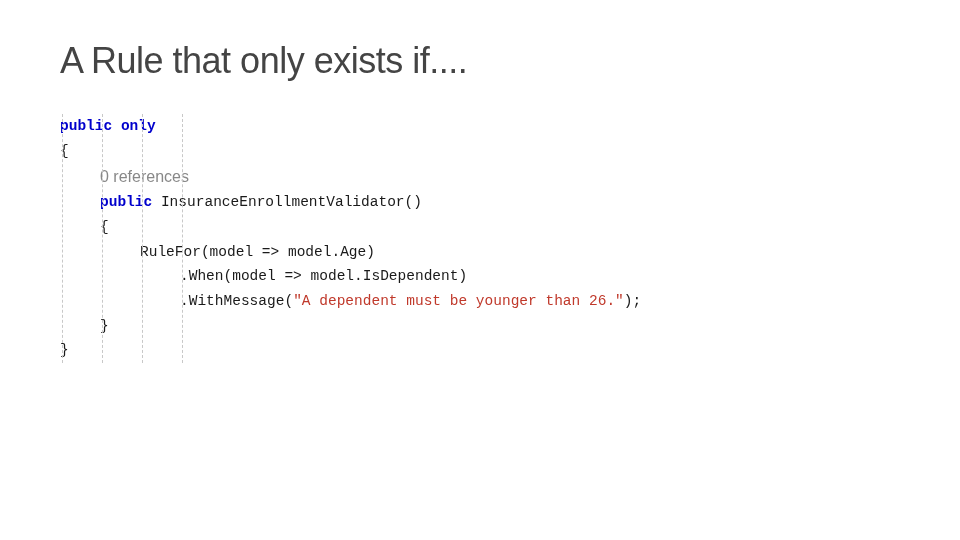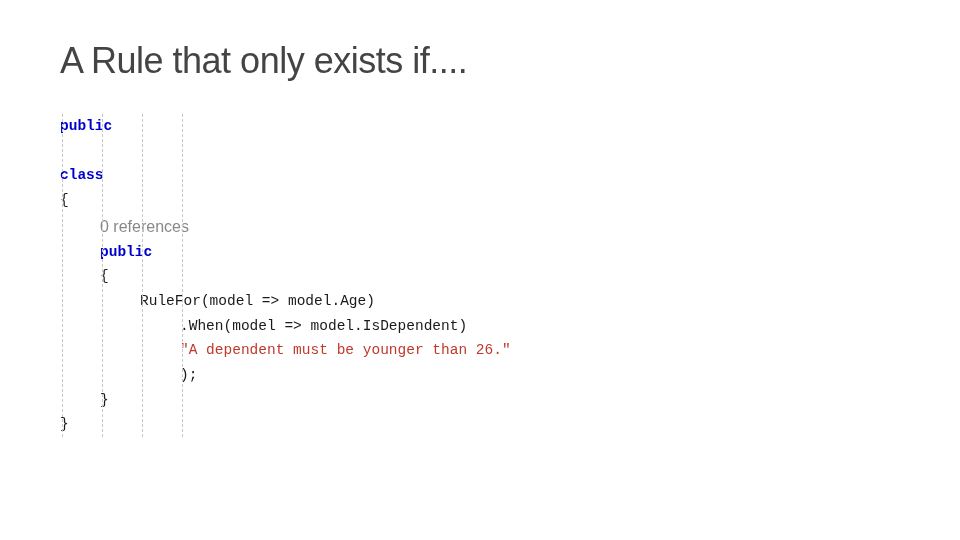--- a/index.html
+++ b/index.html
@@ -35,23 +35,22 @@
     .code-block {
       font-family: 'Courier New', Courier, monospace;
       font-size: 14.5px;
       line-height: 1.7;
       color: #1a1a1a;
       position: relative;
     }
 
     .code-line {
       display: flex;
-      align-items: flex-start;
+      align-items: flex-end;
       white-space: pre;
-      flex-direction: column;
     }
 
     .indent-1 { padding-left: 40px; }
     .indent-2 { padding-left: 80px; }
     .indent-3 { padding-left: 120px; }
 
     .kw-blue {
       color: #0000cc;
       font-weight: bold;
     }
@@ -84,50 +83,50 @@
   <div class="code-block" style="position:relative;">
 
     <div style="position:absolute; left:0; top:0; height:100%; width:100%; pointer-events:none;">
       <div style="position:absolute; left:2px; top:0; height:100%; border-left: 1.5px dashed #c8c8c8;"></div>
       <div style="position:absolute; left:42px; top:0; height:100%; border-left: 1.5px dashed #c8c8c8;"></div>
       <div style="position:absolute; left:82px; top:0; height:100%; border-left: 1.5px dashed #c8c8c8;"></div>
       <div style="position:absolute; left:122px; top:0; height:100%; border-left: 1.5px dashed #c8c8c8;"></div>
     </div>
 
     <div class="code-line">
-      <span class="kw-blue">public</span><span class="text-normal">&nbsp;</span><span class="kw-blue">class</span>
+      <span class="kw-blue">public</span><span class="text-normal">&nbsp;</span><span class="kw-blue">only</span>
     </div>
 
     <div class="code-line">
       <span class="bracket">{</span>
     </div>
 
     <div class="code-line indent-1">
       <span class="text-ref">0 references</span>
     </div>
 
     <div class="code-line indent-1">
-      <span class="kw-blue">public</span>
+      <span class="kw-blue">public</span><span class="text-normal">&nbsp;InsuranceEnrollmentValidator()</span>
     </div>
 
     <div class="code-line indent-1">
       <span class="bracket">{</span>
     </div>
 
     <div class="code-line indent-2">
       <span class="text-normal">RuleFor(model =&gt; model.Age)</span>
     </div>
 
 
     <div class="code-line indent-3">
       <span class="text-normal">.When(model =&gt; model.IsDependent)</span>
     </div>
 
     <div class="code-line indent-3">
-      <span class="text-string">"A dependent must be younger than 26."</span><span class="text-normal">);</span>
+      <span class="text-normal">.WithMessage(</span><span class="text-string">"A dependent must be younger than 26."</span><span class="text-normal">);</span>
     </div>
 
     <div class="code-line indent-1">
       <span class="bracket">}</span>
     </div>
 
     <div class="code-line">
       <span class="bracket">}</span>
     </div>
 

